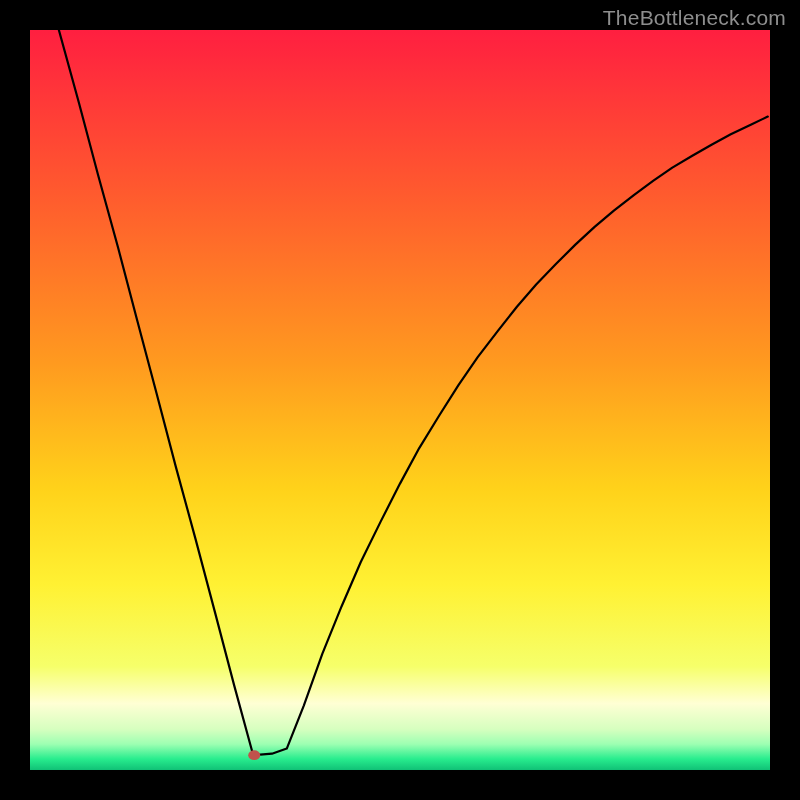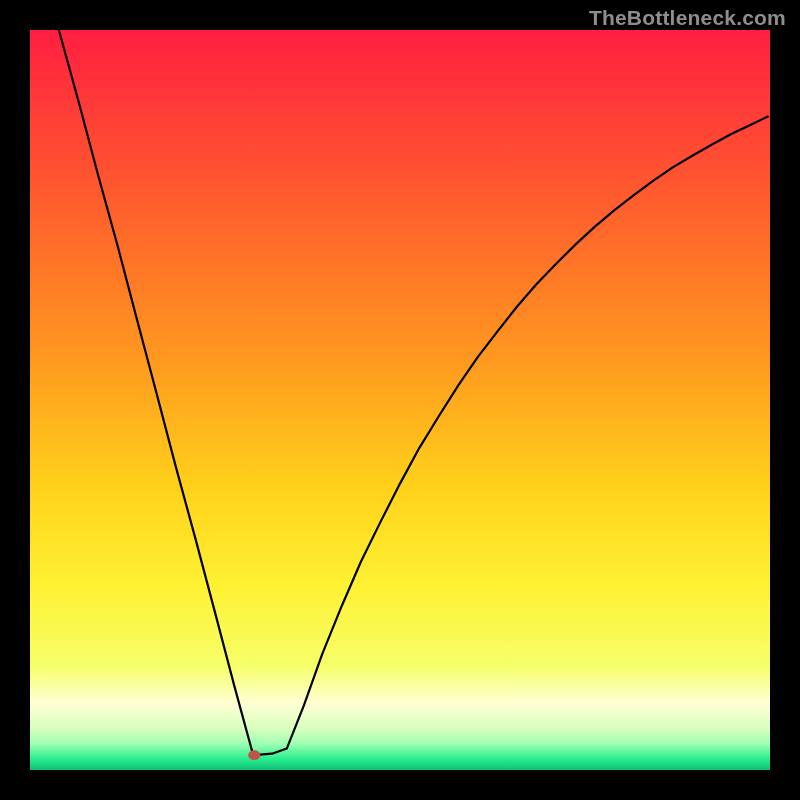--- a/index.html
+++ b/index.html
@@ -19,21 +19,21 @@
     height: 740px;
     box-sizing: border-box;
   }
   svg { display: block; }
   .watermark {
     position: absolute;
     top: 6px;
     right: 14px;
     color: #8e8e8e;
     font-size: 21px;
-    font-weight: 700;
+    font-weight: 400;
     letter-spacing: 0.2px;
     user-select: none;
   }
 </style>
 </head>
 <body>
 
 <div class="watermark">TheBottleneck.com</div>
 
 <div class="frame">

